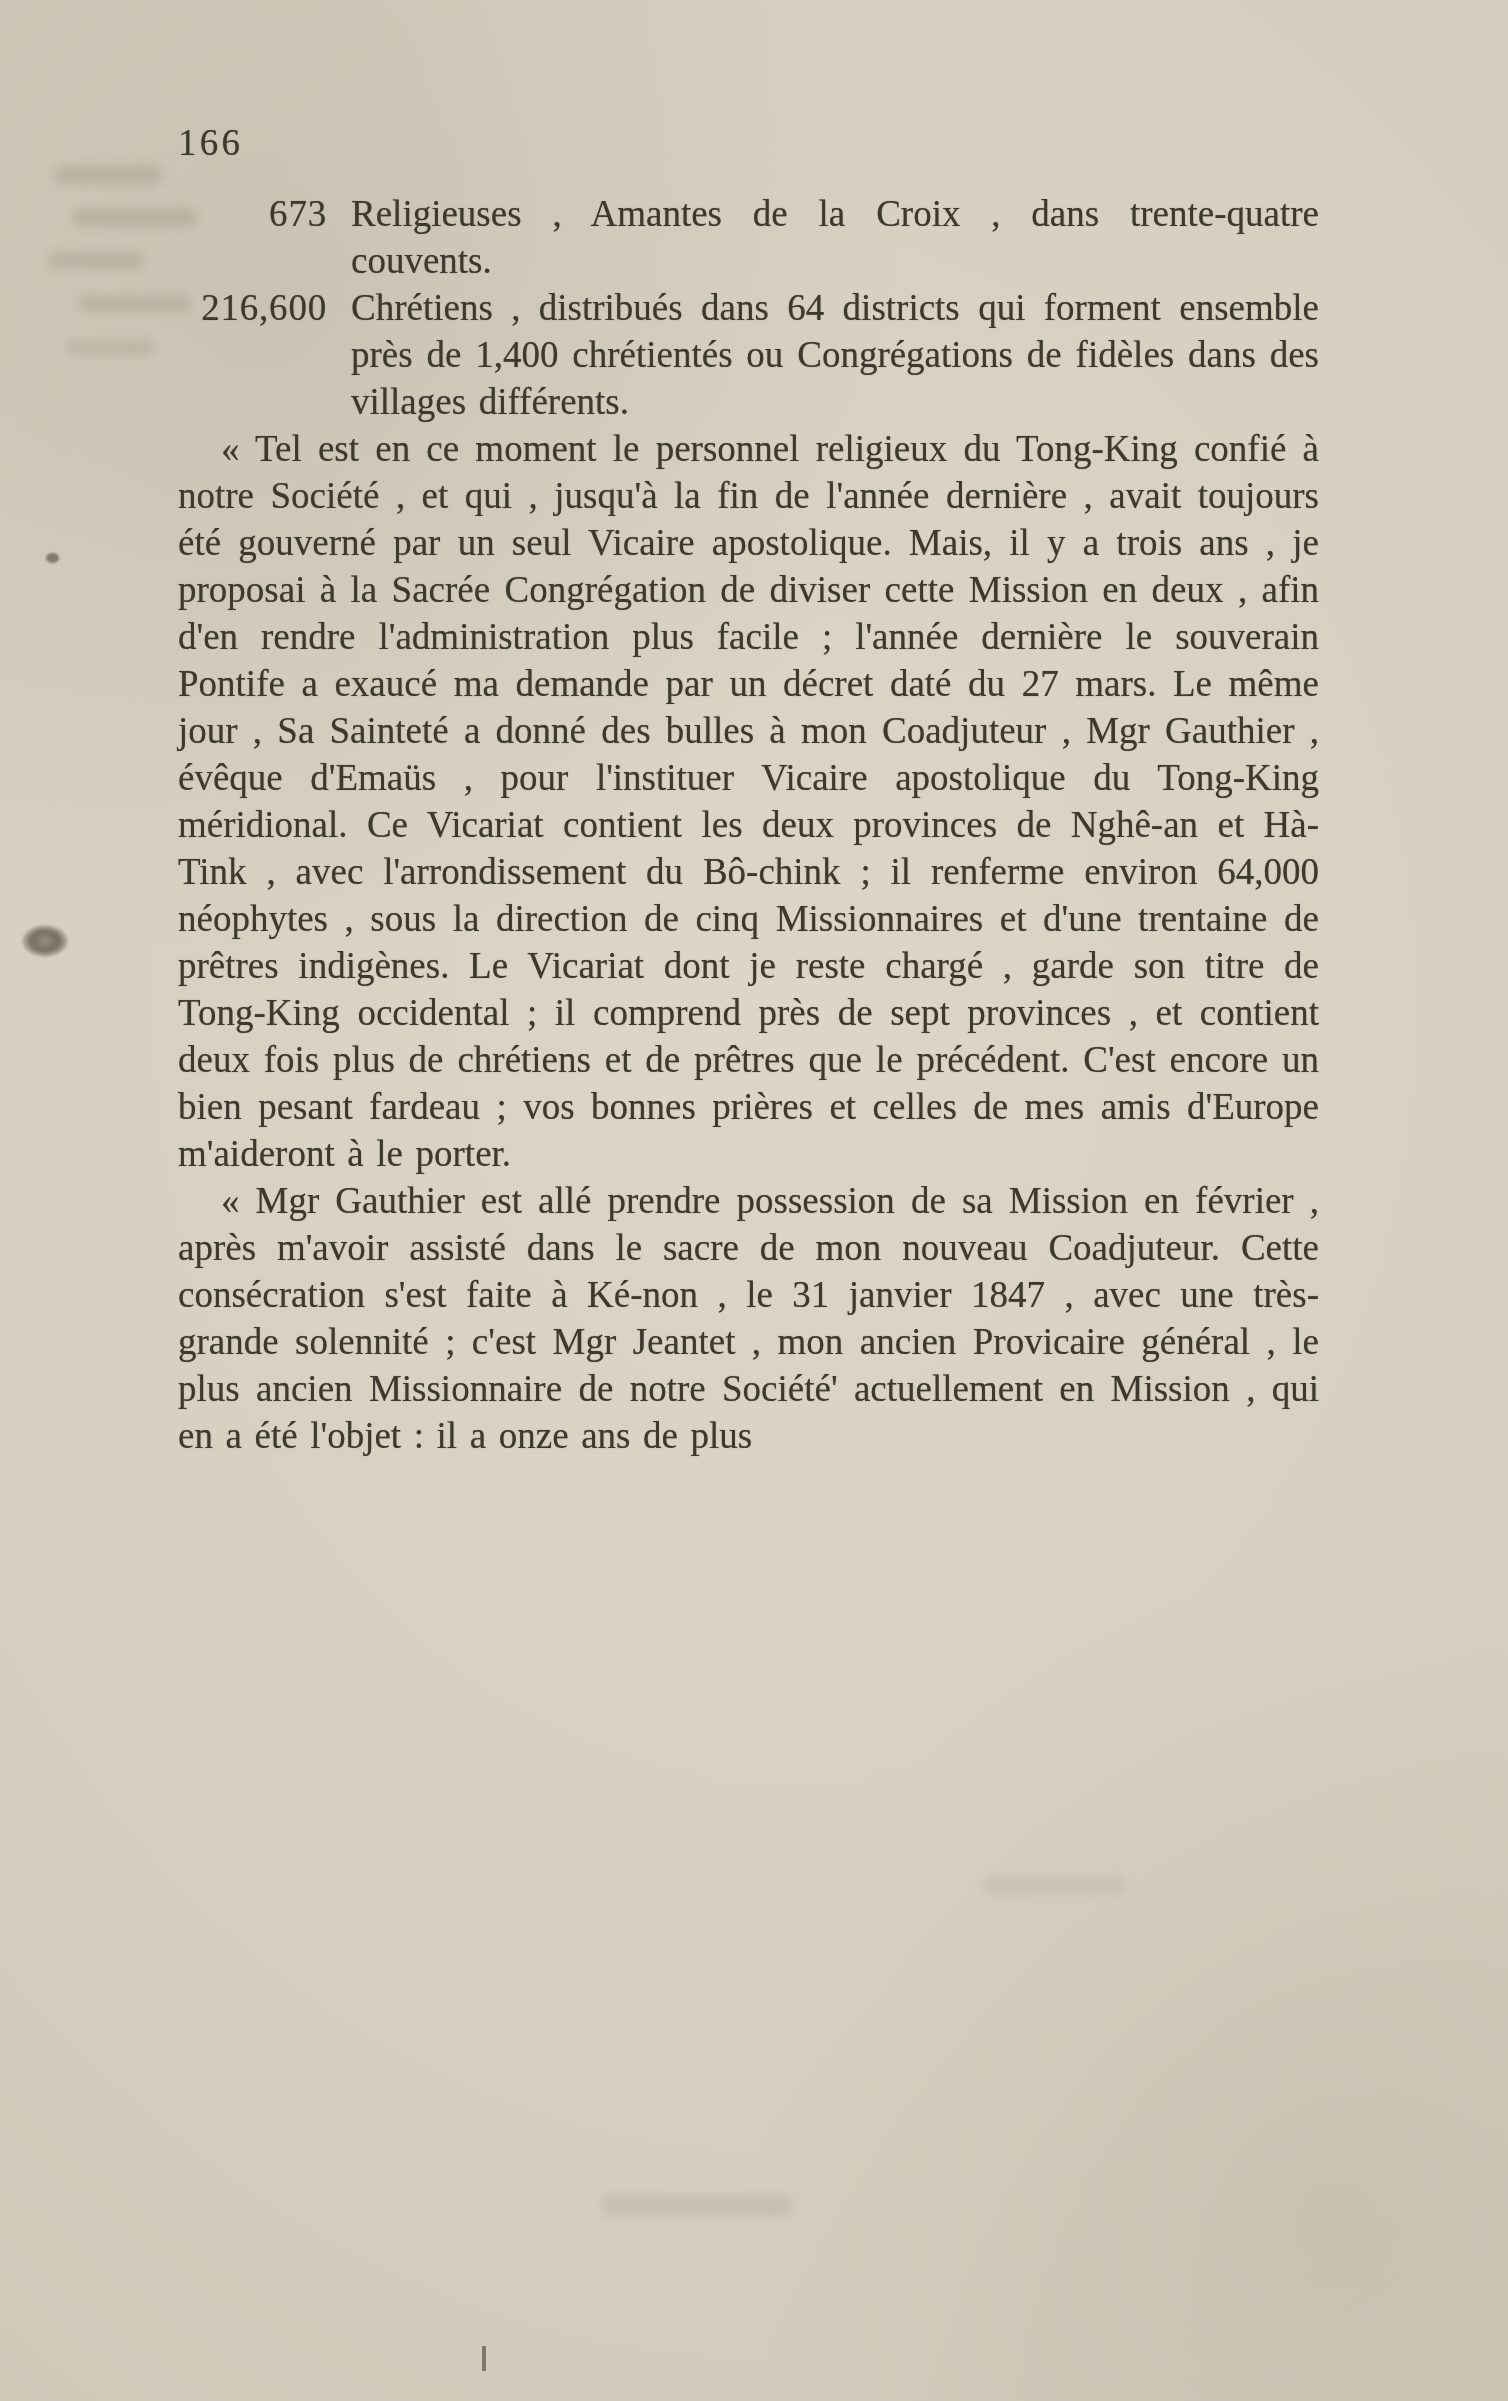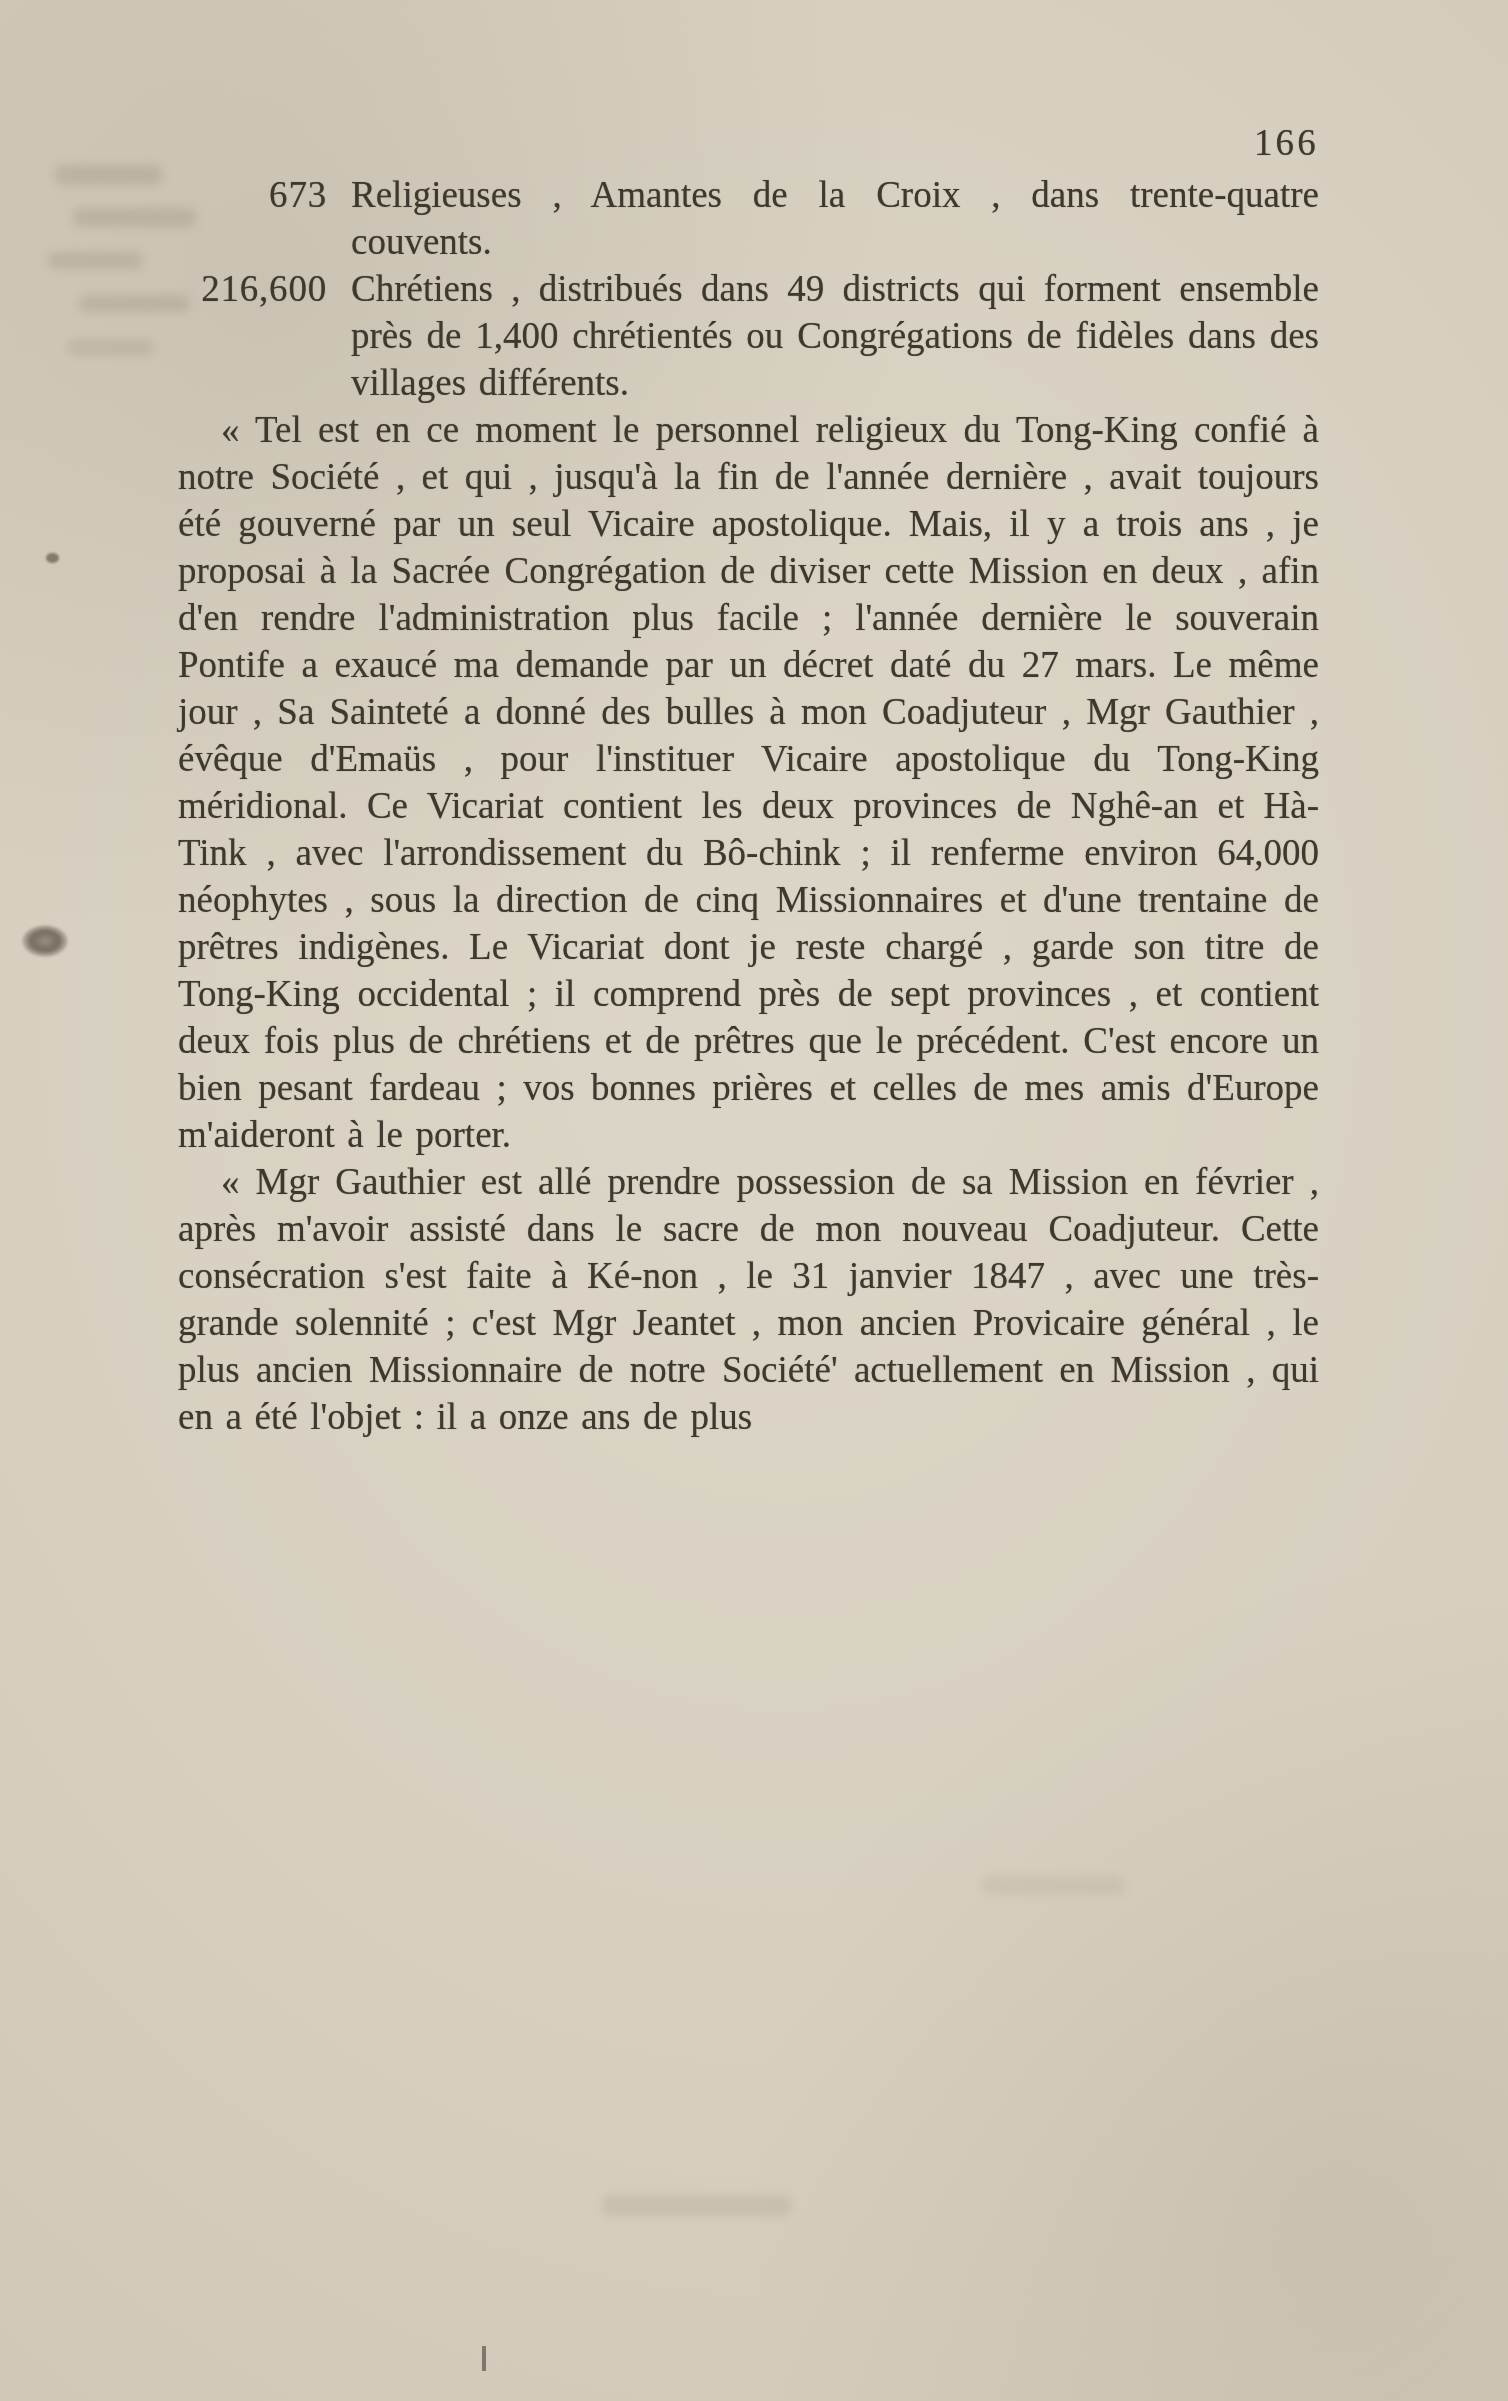--- a/index.html
+++ b/index.html
@@ -25,24 +25,24 @@
     left: 178px;
     top: 119px;
     width: 1141px;
     color: #3e392f;
     font-size: 37px;
     line-height: 47px;
     word-spacing: 0.09em;
     text-shadow: 0 0 1px rgba(58, 52, 42, 0.55);
   }
   .page-number {
-    text-align: right;
+    text-align: left;
     font-size: 37px;
     letter-spacing: 3.2px;
-    margin: 0 0 5px 0;
+    margin: 0 0 24px 0;
   }
   .entry {
     margin: 0;
     text-align: justify;
     padding-left: 173px;
     text-indent: -173px;
   }
   .entry .num {
     display: inline-block;
     width: 173px;
@@ -101,21 +101,21 @@
 
   <div class="page-inner">
 
     <div class="page-number">166</div>
 
     <div class="entry">
       <span class="num">673</span><span>Religieuses , Amantes de la Croix , dans trente-quatre couvents.</span>
     </div>
 
     <div class="entry">
-      <span class="num">216,600</span><span>Chrétiens , distribués dans 49 districts qui forment ensemble près de 1,400 chrétientés ou Congrégations de fidèles dans des villages différents.</span>
+      <span class="num">216,600</span><span>Chrétiens , distribués dans 64 districts qui forment ensemble près de 1,400 chrétientés ou Congrégations de fidèles dans des villages différents.</span>
     </div>
 
     <p class="para">« Tel est en ce moment le personnel religieux du Tong-King confié à notre Société , et qui , jusqu'à la fin de l'année dernière , avait toujours été gouverné par un seul Vicaire apostolique. Mais, il y a trois ans , je proposai à la Sacrée Congrégation de diviser cette Mission en deux , afin d'en rendre l'administration plus facile ; l'année dernière le souverain Pontife a exaucé ma demande par un décret daté du 27 mars. Le même jour , Sa Sainteté a donné des bulles à mon Coadjuteur , Mgr Gauthier , évêque d'Emaüs , pour l'instituer Vicaire apostolique du Tong-King méridional. Ce Vicariat contient les deux provinces de Nghê-an et Hà-Tink , avec l'arrondissement du Bô-chink ; il renferme environ 64,000 néophytes , sous la direction de cinq Missionnaires et d'une trentaine de prêtres indigènes. Le Vicariat dont je reste chargé , garde son titre de Tong-King occidental ; il comprend près de sept provinces , et contient deux fois plus de chrétiens et de prêtres que le précédent. C'est encore un bien pesant fardeau ; vos bonnes prières et celles de mes amis d'Europe m'aideront à le porter.</p>
 
     <p class="para">« Mgr Gauthier est allé prendre possession de sa Mission en février , après m'avoir assisté dans le sacre de mon nouveau Coadjuteur. Cette consécration s'est faite à Ké-non , le 31 janvier 1847 , avec une très-grande solennité ; c'est Mgr Jeantet , mon ancien Provicaire général , le plus ancien Missionnaire de notre Société' actuellement en Mission , qui en a été l'objet : il a onze ans de plus</p>
 
   </div>
 
   <span class="smudge" style="left:55px; top:165px; width:107px; height:20px;"></span>
   <span class="smudge" style="left:73px; top:208px; width:123px; height:19px;"></span>

